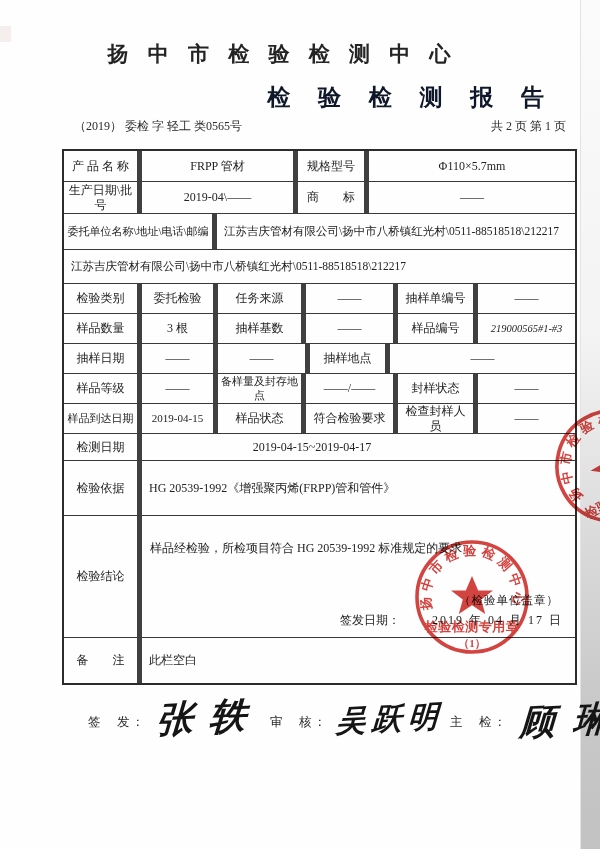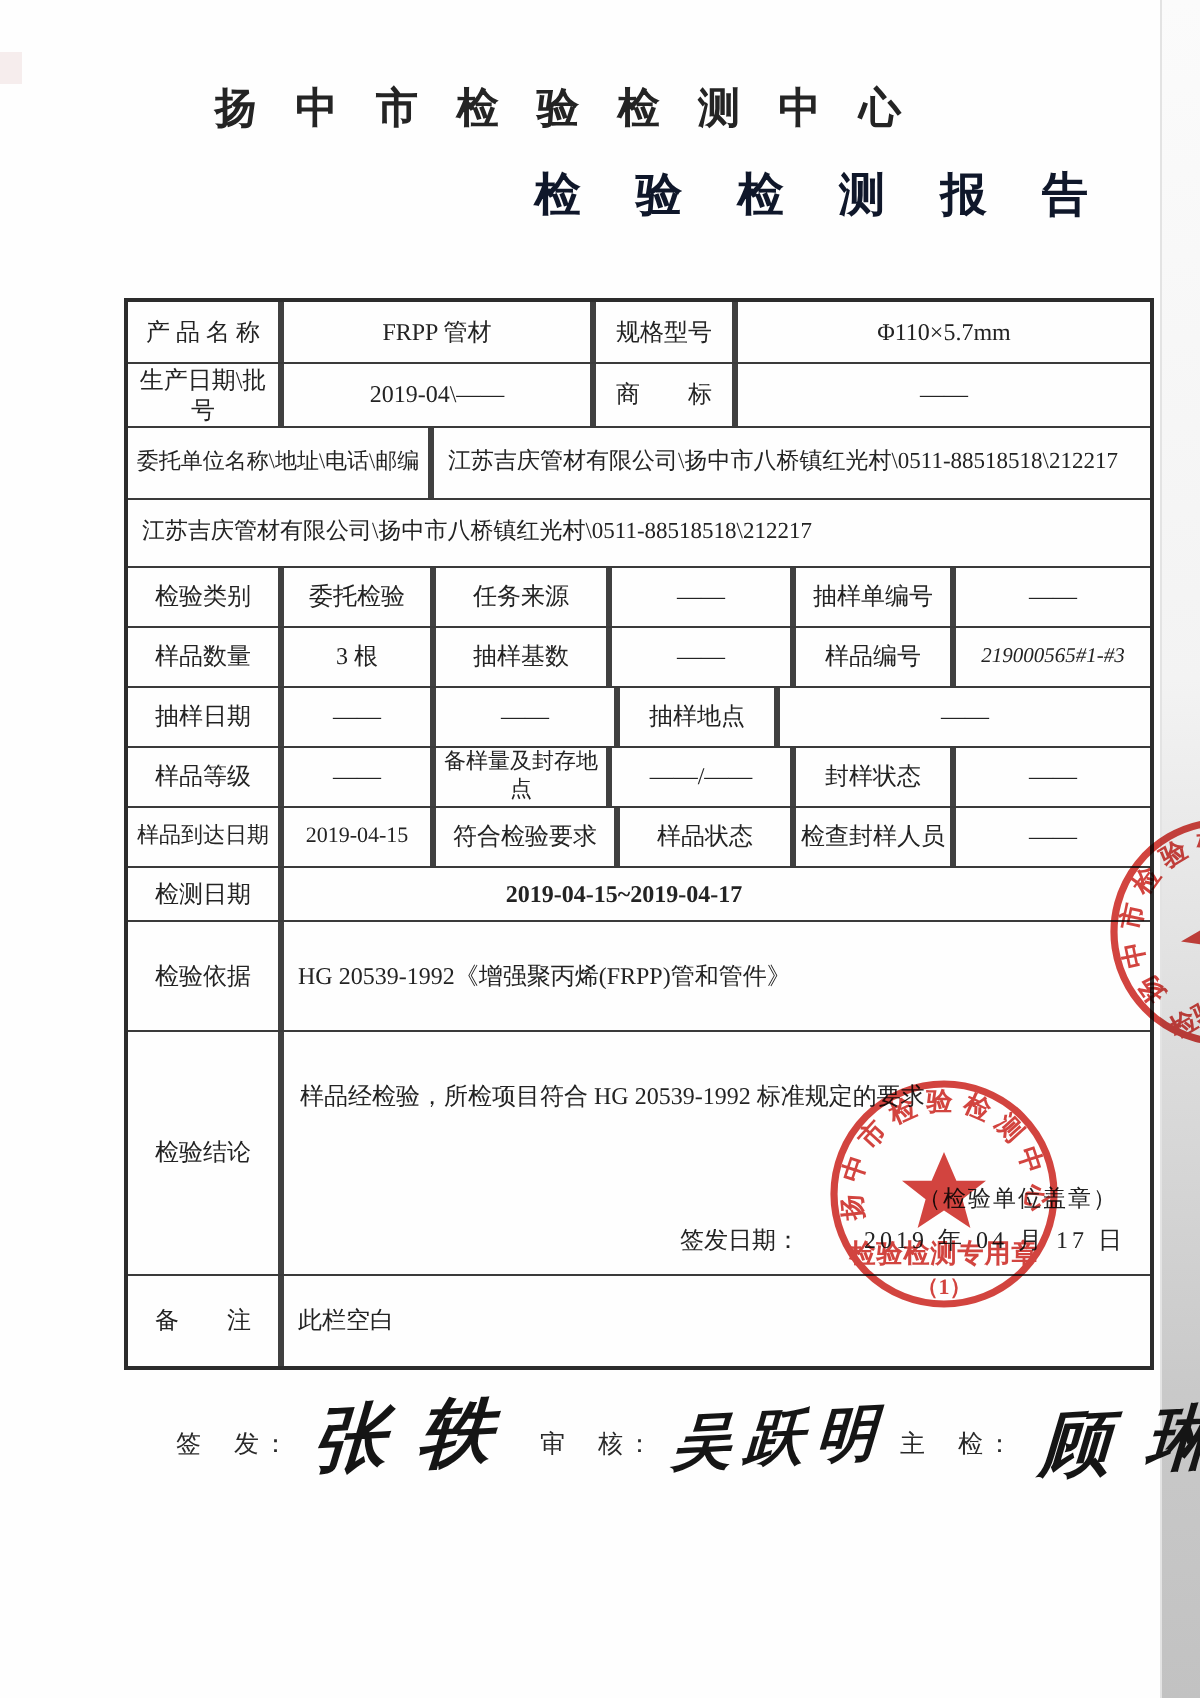--- a/index.html
+++ b/index.html
@@ -21,33 +21,33 @@
     font-size:21px;font-weight:bold;letter-spacing:7px;color:#242424;}
   .title2{position:absolute;top:82px;left:10px;width:545px;text-align:right;
     font-size:23px;font-weight:bold;letter-spacing:11px;color:#0f172a;}
   .docline{position:absolute;top:118px;left:74px;width:492px;display:flex;
     justify-content:space-between;font-size:12px;color:#2a2a2a;}
   
   .tbl{position:absolute;left:62px;top:149px;width:515px;border:2px solid #2c2c2c;
     box-sizing:border-box;background:transparent;}
   .tr{display:flex;border-bottom:1px solid #3a3a3a;box-sizing:border-box;}
   .tr:last-child{border-bottom:none;}
-  .td{border-right:3px solid #404040;box-sizing:border-box;display:flex;
+  .td{border-right:5px solid #404040;box-sizing:border-box;display:flex;
     align-items:center;justify-content:center;text-align:center;font-size:12px;
     color:#232323;padding:1px 2px;line-height:1.25;}
   .td.last{border-right:none;flex:1;}
   .td.left{justify-content:flex-start;text-align:left;padding-left:7px;}
   .h31{height:31px}.h32{height:32px}.h36{height:36px}.h34{height:34px}
   .h30{height:30px}.h27{height:27px}.h55{height:55px}.h122{height:122px}.h45{height:45px}
   .w78{width:78px}.w156{width:156px}.w71{width:71px}
   .w76{width:76px}.w88{width:88px}.w92{width:92px}.w80{width:80px}
   .w153{width:153px}
   .fs11{font-size:11px}.fs10{font-size:10.5px;letter-spacing:0;font-style:italic;}
   .fs115{font-size:11.5px;}
-  .shiftl{padding-right:95px;font-weight:bold;}
+  .shiftl{padding-right:95px;}
   
   .concl{position:relative;display:block;text-align:left;}
   .concl-text{position:absolute;top:24px;left:8px;right:10px;font-size:12px;line-height:1.4;}
   .seal-hint{position:absolute;right:16px;bottom:30px;font-size:11.5px;letter-spacing:1px;}
   .issue-line{position:absolute;right:12px;bottom:9px;font-size:12px;}
   .issue-line .dt{margin-left:32px;letter-spacing:2px;}
   
   .footer{position:absolute;top:692px;left:72px;width:505px;height:60px;
     display:flex;align-items:center;margin-left:16px;}
   .flabel{font-size:12.5px;color:#2a2a2a;letter-spacing:2px;white-space:nowrap;}
@@ -73,20 +73,24 @@
 
 <div class="page">
 
   <div class="artifact art-tl"></div>
   <div class="artifact art-tr"></div>
   <div class="page-edge"></div>
 
   <div class="title1">扬 中 市 检 验 检 测 中 心</div>
   <div class="title2">检 验 检 测 报 告</div>
 
+  <div class="docline">
+    <span>（2019） 委检 字 轻工 类0565号</span>
+    <span>共 2 页 第 1 页</span>
+  </div>
 
   <div class="tbl">
 
     <div class="tr h31">
       <div class="td w78">产 品 名 称</div>
       <div class="td w156">FRPP 管材</div>
       <div class="td w71">规格型号</div>
       <div class="td last">Φ110×5.7mm</div>
     </div>
 
@@ -137,22 +141,22 @@
       <div class="td w76">——</div>
       <div class="td w88 fs11">备样量及封存地点</div>
       <div class="td w92">——/——</div>
       <div class="td w80">封样状态</div>
       <div class="td last">——</div>
     </div>
 
     <div class="tr h30">
       <div class="td w78 fs11">样品到达日期</div>
       <div class="td w76 fs11">2019-04-15</div>
+      <div class="td w88">样品状态</div>
       <div class="td w92">符合检验要求</div>
-      <div class="td w88">样品状态</div>
       <div class="td w80">检查封样人员</div>
       <div class="td last">——</div>
     </div>
 
     <div class="tr h27">
       <div class="td w78">检测日期</div>
       <div class="td last shiftl">2019-04-15~2019-04-17</div>
     </div>
 
     <div class="tr h55">

